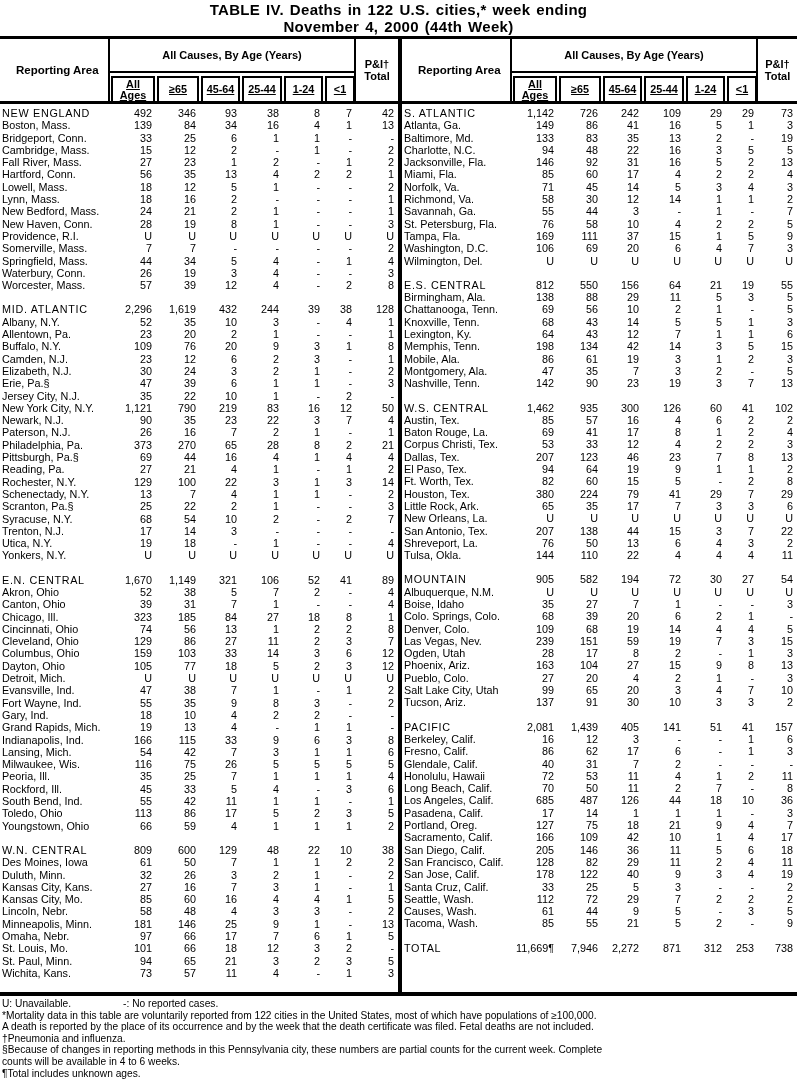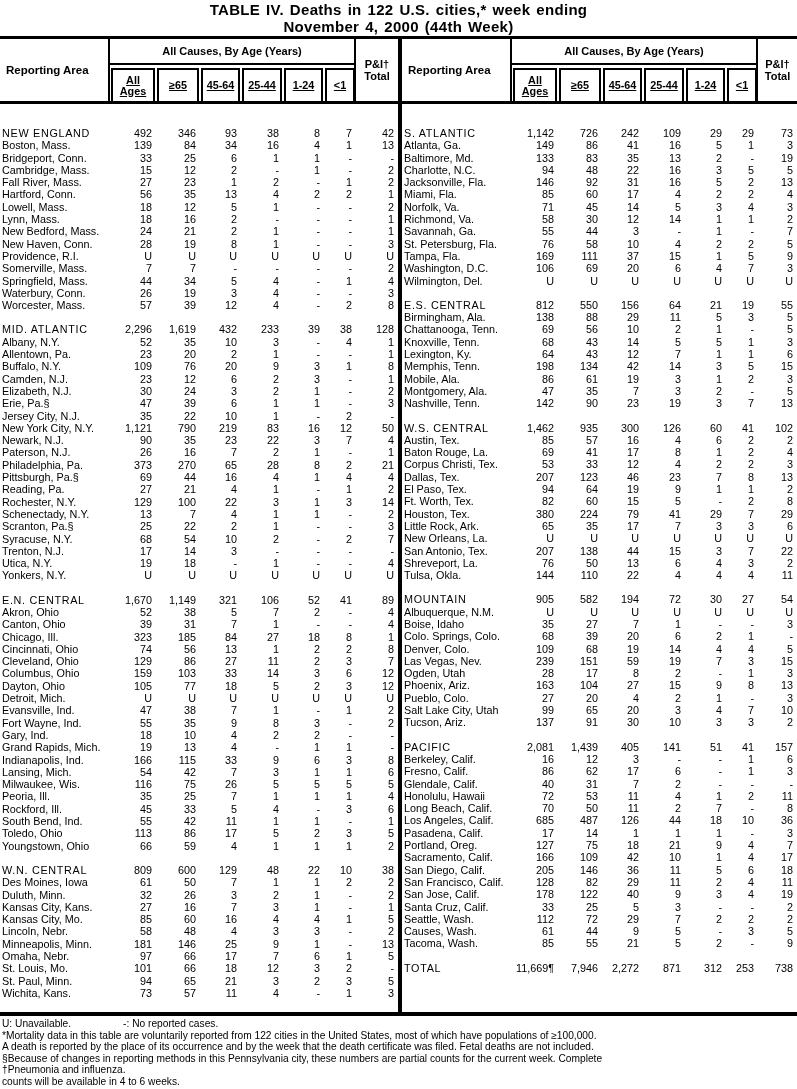--- a/index.html
+++ b/index.html
@@ -8,28 +8,28 @@
     font-family:"Liberation Sans", sans-serif; color:#000;
     -webkit-font-smoothing:none;
   }
   .title { text-align:center; font-weight:bold; font-size:15px; line-height:16.5px; padding-top:2px; letter-spacing:0.3px; word-spacing:1.5px; }
   .table { position:relative; border-top:3px solid #000; border-bottom:4px solid #000; margin-top:1px; }
   .divider { position:absolute; top:0; bottom:0; left:398px; width:4px; background:#000; }
   .thead { display:flex; border-bottom:3px solid #000; height:62px; }
   .h-half { display:flex; height:62px; box-sizing:border-box; }
   .h-half.left { width:398px; }
   .h-half.right { width:395px; margin-left:4px; }
-  .h-area { width:110px; box-sizing:border-box; border-right:2px solid #000; display:flex; align-items:center; font-weight:bold; font-size:11.5px; padding-left:6px; }
+  .h-area { width:110px; box-sizing:border-box; border-right:2px solid #000; display:flex; align-items:center; font-weight:bold; font-size:11.5px; padding-left:16px; }
   .h-mid { display:flex; flex-direction:column; border-right:2px solid #000; box-sizing:border-box; }
   .h-half.left .h-mid, .h-half.right .h-mid { width:246px; }
-  .h-group-label { height:26px; display:flex; align-items:center; justify-content:center; font-weight:bold; font-size:11px; border-bottom:2px solid #000; box-sizing:border-box; }
+  .h-group-label { height:34px; display:flex; align-items:center; justify-content:center; font-weight:bold; font-size:11px; border-bottom:2px solid #000; box-sizing:border-box; }
   .h-sub { flex:1; display:grid; grid-template-columns:46px 44px 41px 42px 41px 32px; }
   .h-sub-cell { box-sizing:border-box; border:2px solid #000; border-bottom:none; margin:3px 1px 0 1px; display:flex; align-items:center; justify-content:center; text-align:center; font-weight:bold; font-size:10.8px; line-height:11px;text-decoration:underline; }
   .h-pi { flex:1; display:flex; flex-direction:column; align-items:center; justify-content:center; font-weight:bold; font-size:11px; line-height:12px;border-radius:15px; }
-  .tbody { display:flex; align-items:flex-start; min-height:888px; padding-top:3px; box-sizing:border-box;margin-top:20px; }
+  .tbody { display:flex; align-items:flex-start; min-height:888px; padding-top:3px; box-sizing:border-box; }
   .half-col { box-sizing:border-box; }
   .half-col.left { width:398px; }
   .half-col.right { width:443px; margin-left:4px; }
   .row { display:grid; grid-template-columns:110px 46px 44px 41px 42px 41px 32px 42px; line-height:12.3px; font-size:10.8px; white-space:nowrap; }
   .half-col.right .row { grid-template-columns:110px 46px 44px 41px 42px 41px 32px 39px; }
   .area { padding-left:2px; overflow:visible; }
   .val { text-align:right; padding-right:4px; }
   .region-row .area { letter-spacing:0.7px; }
   .section.gap { margin-top:12px; }
   .footnotes { font-size:10.2px; line-height:11.6px; padding-top:2px; padding-left:2px; }
@@ -239,21 +239,21 @@
             <span class="val">2</span>
             <span class="val">8</span>
           </div>
         </div>
         <div class="section gap">
           <div class="row region-row">
             <span class="area">MID. ATLANTIC</span>
             <span class="val">2,296</span>
             <span class="val">1,619</span>
             <span class="val">432</span>
-            <span class="val">233</span>
+            <span class="val">244</span>
             <span class="val">39</span>
             <span class="val">38</span>
             <span class="val">128</span>
           </div>
           <div class="row city-row">
             <span class="area">Albany, N.Y.</span>
             <span class="val">52</span>
             <span class="val">35</span>
             <span class="val">10</span>
             <span class="val">3</span>
@@ -1434,18 +1434,18 @@
   </div>
 </div>
 
 <div class="footnotes">
   <div class="legend-line fn">
     <span>U: Unavailable.</span><span class="dash-part">-: No reported cases.</span>
   </div>
   <div id="fn-list">
       <div class="fn">*Mortality data in this table are voluntarily reported from 122 cities in the United States, most of which have populations of ≥100,000.</div>
       <div class="fn"> A death is reported by the place of its occurrence and by the week that the death certificate was filed. Fetal deaths are not included.</div>
+      <div class="fn">†Pneumonia and influenza.</div>
       <div class="fn">§Because of changes in reporting methods in this Pennsylvania city, these numbers are partial counts for the current week. Complete</div>
-      <div class="fn">†Pneumonia and influenza.</div>
       <div class="fn"> counts will be available in 4 to 6 weeks.</div>
       <div class="fn">¶Total includes unknown ages.</div>
     </div>
 </div>
 
 </body></html>

